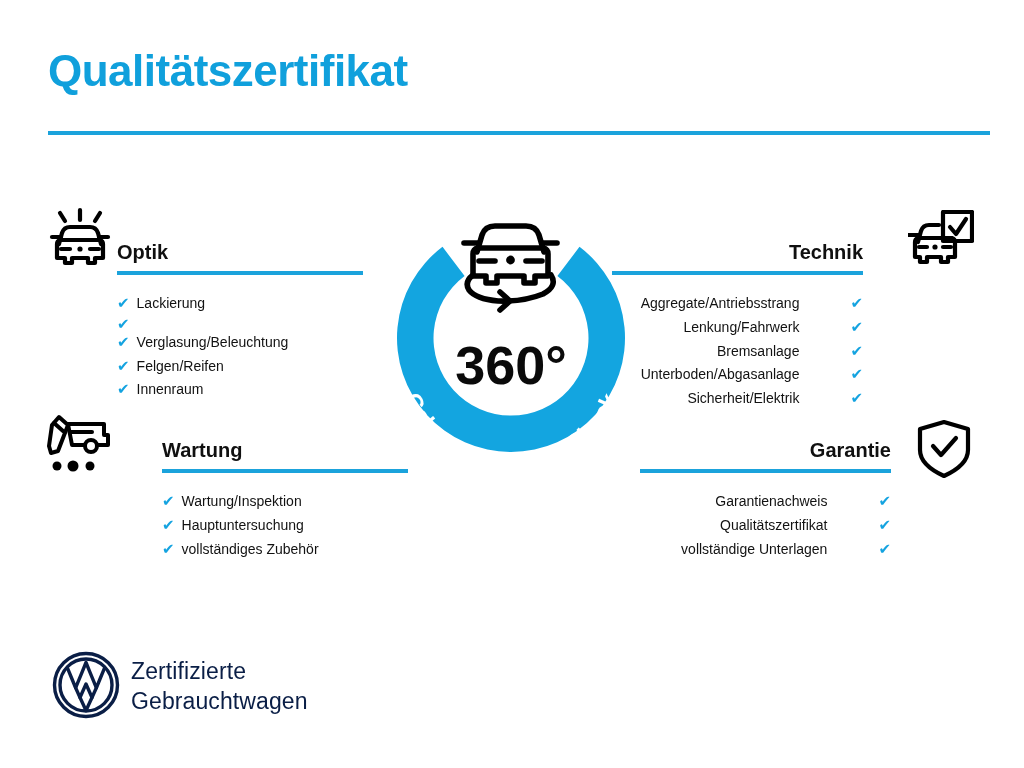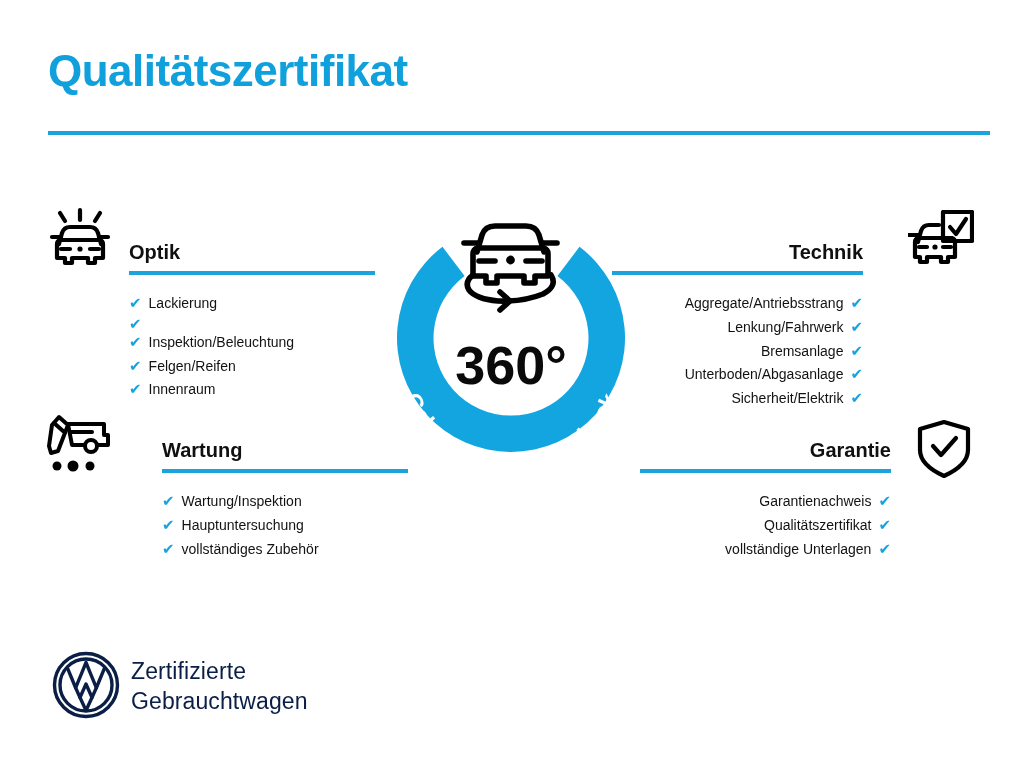--- a/index.html
+++ b/index.html
@@ -73,26 +73,26 @@
     font-weight: bold;
     line-height: 1;
   }
 
   
   .col-left .item { justify-content: flex-start; }
   .col-left .check { margin-right: 7px; }
   .col-left .block-head { text-align: left; }
 
   
-  .col-right .item { justify-content: flex-end; }
+  .col-right .item { justify-content: flex-end; gap: 44px; }
   .col-right .check { margin-left: 7px; }
   .col-right .block-head { text-align: right; }
 
   
-  #block-optik    { left: 129px; top: 242px; width: 246px; }
+  #block-optik    { left: 117px; top: 242px; width: 246px; }
   #block-wartung  { left: 133px; top: 440px; width: 246px; margin-left: 29px; }
   #block-technik  { left: 612px; top: 242px; width: 251px; }
   #block-garantie { left: 640px; top: 440px; width: 251px; }
 
   
   .side-icon { position: absolute; }
   #icon-optik    { left: 46px;  top: 206px; }
   #icon-wartung  { left: 46px;  top: 412px; }
   #icon-technik  { left: 908px; top: 210px; }
   #icon-garantie { left: 916px; top: 418px; }
@@ -220,21 +220,21 @@
   <ul class="item-list">
     <li class="item">
         <span class="check">✔</span>
         <span>Lackierung</span>
       </li>
     <li class="item">
         <span class="check">✔</span>
       </li>
     <li class="item">
         <span class="check">✔</span>
-        <span>Inspektion/Beleuchtung</span>
+        <span>Verglasung/Beleuchtung</span>
       </li>
     <li class="item">
         <span class="check">✔</span>
         <span>Felgen/Reifen</span>
       </li>
     <li class="item">
         <span class="check">✔</span>
         <span>Innenraum</span>
       </li>
   </ul>

